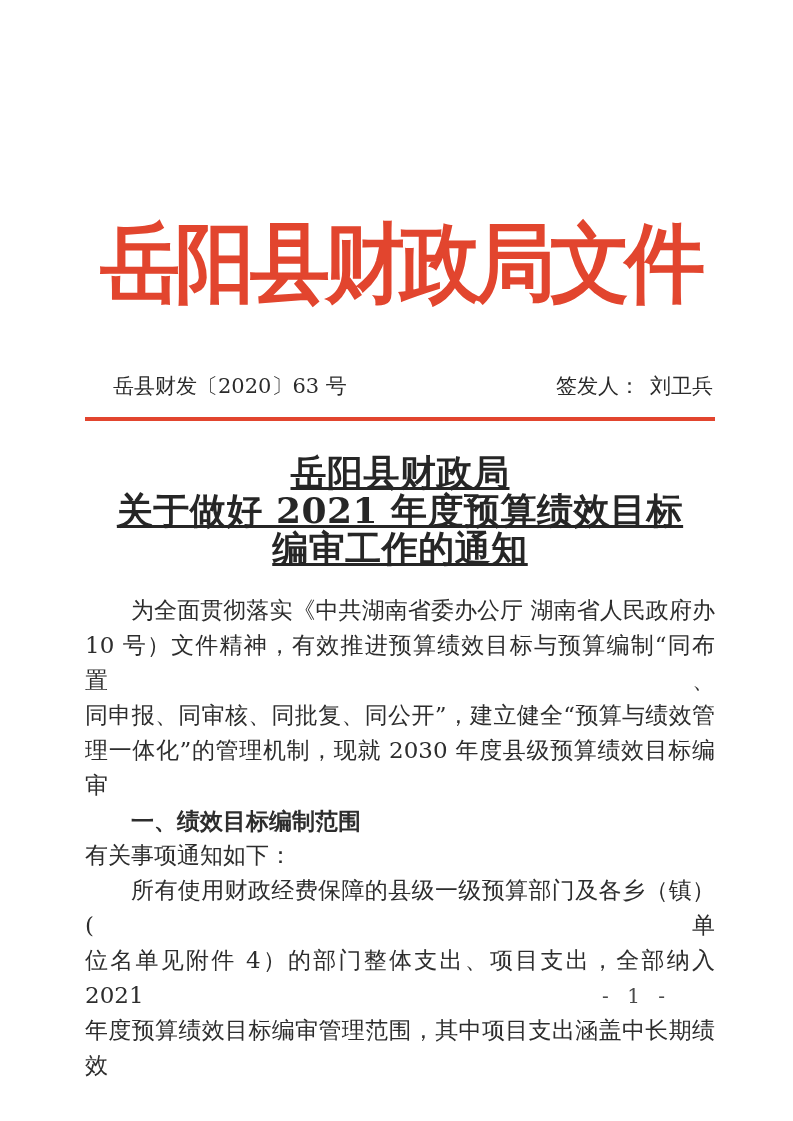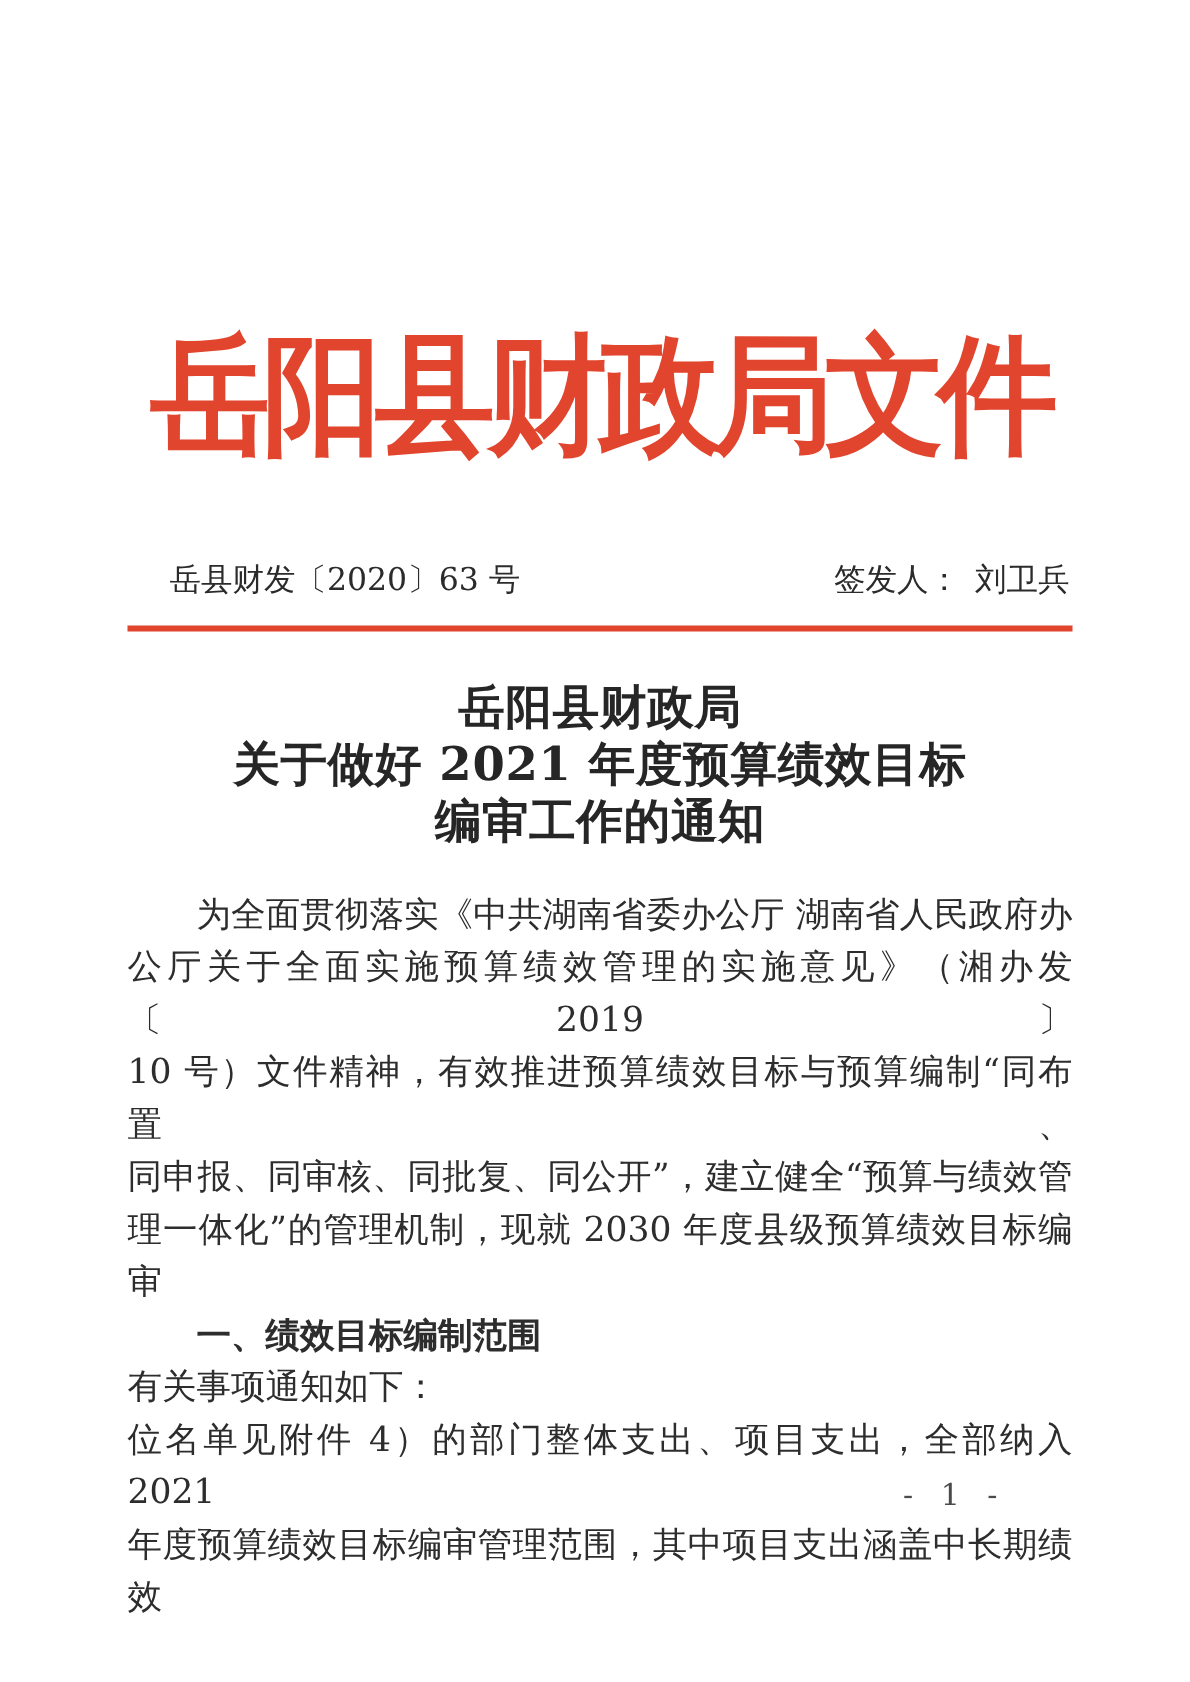--- a/index.html
+++ b/index.html
@@ -47,25 +47,26 @@
   
   .red-rule {
     margin-top: 17px;
     height: 4px;
     background: var(--accent, #e2452e);
   }
   
   .doc-title {
     margin-top: 32px;
     text-align: center;
-    font-size: 31px;
+    font-size: 36px;
     line-height: 38px;
     font-weight: bold;
     color: #262626;
     letter-spacing: 0.5px;
+    text-decoration: underline;
   }
   
   .body-text {
     margin-top: 26px;
     font-size: 23px;
     line-height: 35px;
     color: #2d2d2d;
   }
   .body-text .line { white-space: nowrap; }
   .body-text .line.fill {
@@ -105,26 +106,26 @@
     <div class="red-rule"></div>
 
     <div class="doc-title">
       <div>岳阳县财政局</div>
       <div>关于做好 2021 年度预算绩效目标</div>
       <div>编审工作的通知</div>
     </div>
 
     <div class="body-text">
       <div class="line indent fill">为全面贯彻落实《中共湖南省委办公厅 湖南省人民政府办</div>
-      <div class="line fill">公厅关于全面实施预算绩效管理的实施意见》（湘办发〔2019〕</div>
       <div class="line fill">10 号）文件精神，有效推进预算绩效目标与预算编制“同布置、</div>
       <div class="line fill">同申报、同审核、同批复、同公开”，建立健全“预算与绩效管</div>
       <div class="line fill">理一体化”的管理机制，现就 2030 年度县级预算绩效目标编审</div>
       <div class="line indent bold">一、绩效目标编制范围</div>
       <div class="line">有关事项通知如下：</div>
+      <div class="line indent fill">所有使用财政经费保障的县级一级预算部门及各乡（镇）(单</div>
       <div class="line fill">位名单见附件 4）的部门整体支出、项目支出，全部纳入 2021</div>
       <div class="line fill">年度预算绩效目标编审管理范围，其中项目支出涵盖中长期绩效</div>
     </div>
 
   </div>
 
   <div class="page-number">- 1 -</div>
 </div>
 
 </body></html>

